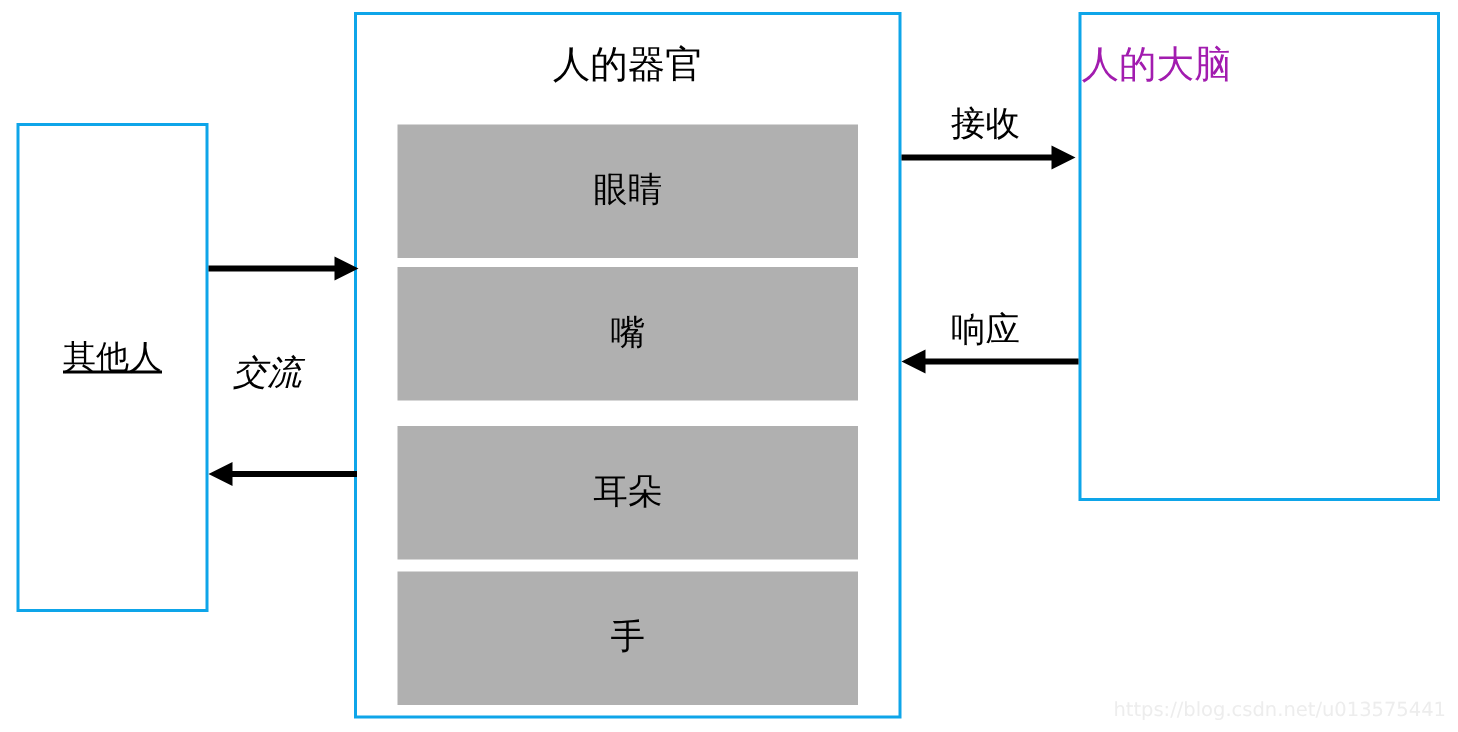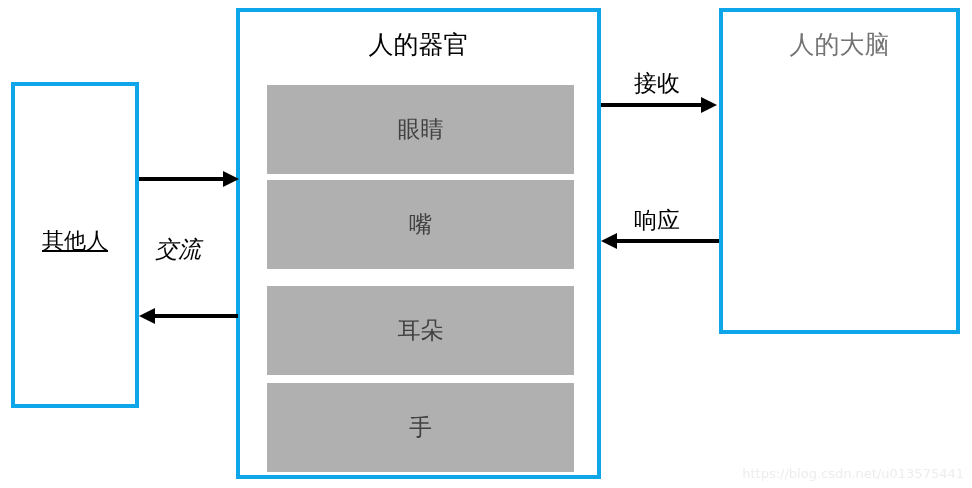--- a/index.html
+++ b/index.html
@@ -16,21 +16,21 @@
     height: 488px;
     background: #ffffff;
     overflow: hidden;
   }
 
   
   .box {
     position: absolute;
     box-sizing: border-box;
     background: #ffffff;
-    border: 4px solid #0ea5e9;
+    border: 2px solid #0ea5e9;
     padding-left: 47px;
   }
 
   
   #other-people-box {
     left: 11px;
     top: 82px;
     width: 128px;
     height: 326px;
   }
@@ -70,44 +70,43 @@
     left: 27px;
     width: 307px;
     height: 89px;
     background: #b0b0b0;
     display: flex;
     align-items: center;
     justify-content: center;
   }
   .organ-label {
     font-size: 23px;
-    color: #404040;
+    color: #000000;
     line-height: 1;
     white-space: nowrap;
   }
   #organ-0 { top: 73px; }
   #organ-1 { top: 168px; }
   #organ-2 { top: 274px; }
   #organ-3 { top: 371px; }
 
   
   #brain-box {
     left: 719px;
     top: 8px;
     width: 241px;
     height: 326px;
   }
   #brain-label {
     position: absolute;
     left: 0;
     right: 0;
     top: 20px;
-    text-align: center;
     font-size: 25px;
-    color: #737373;
+    color: #a21caf;
     line-height: 1;
     white-space: nowrap;
   }
 
   
   .arrow-line {
     position: absolute;
     height: 4px;
     background: #000000;
   }

